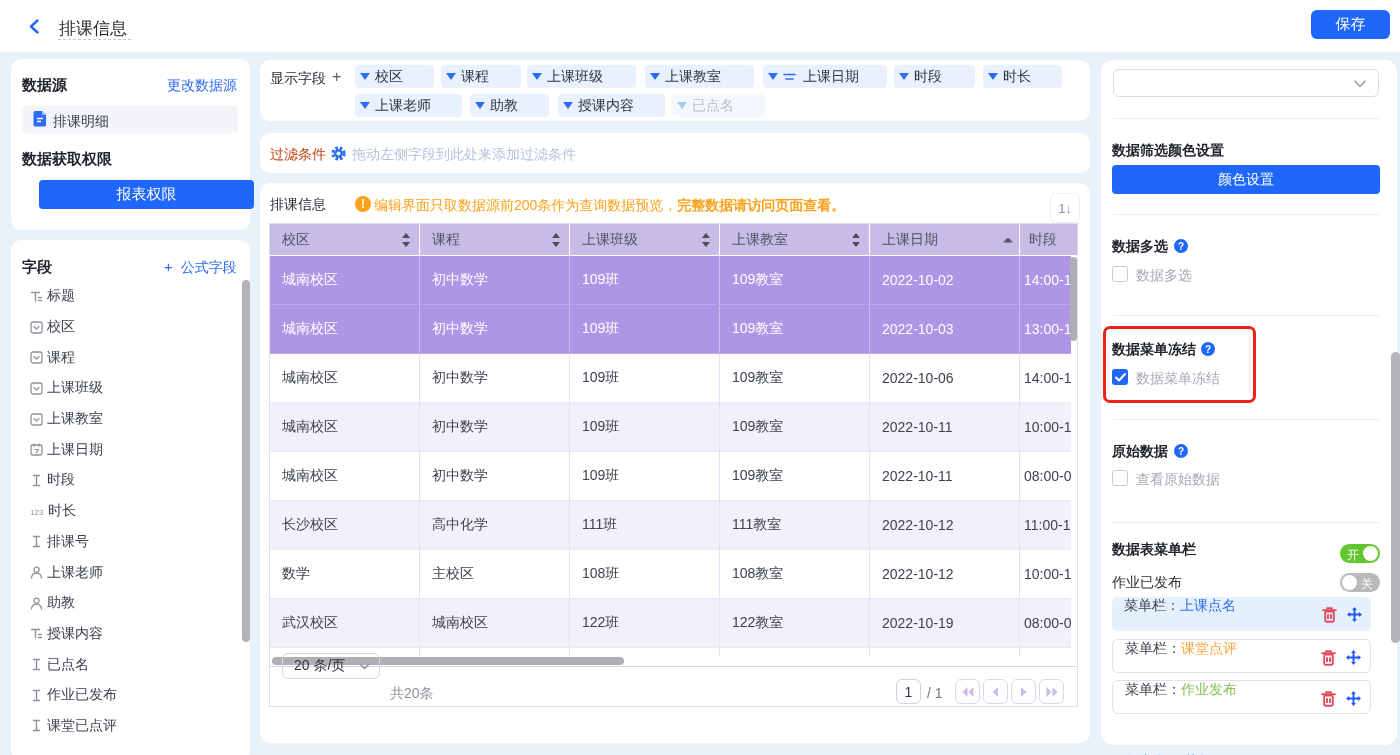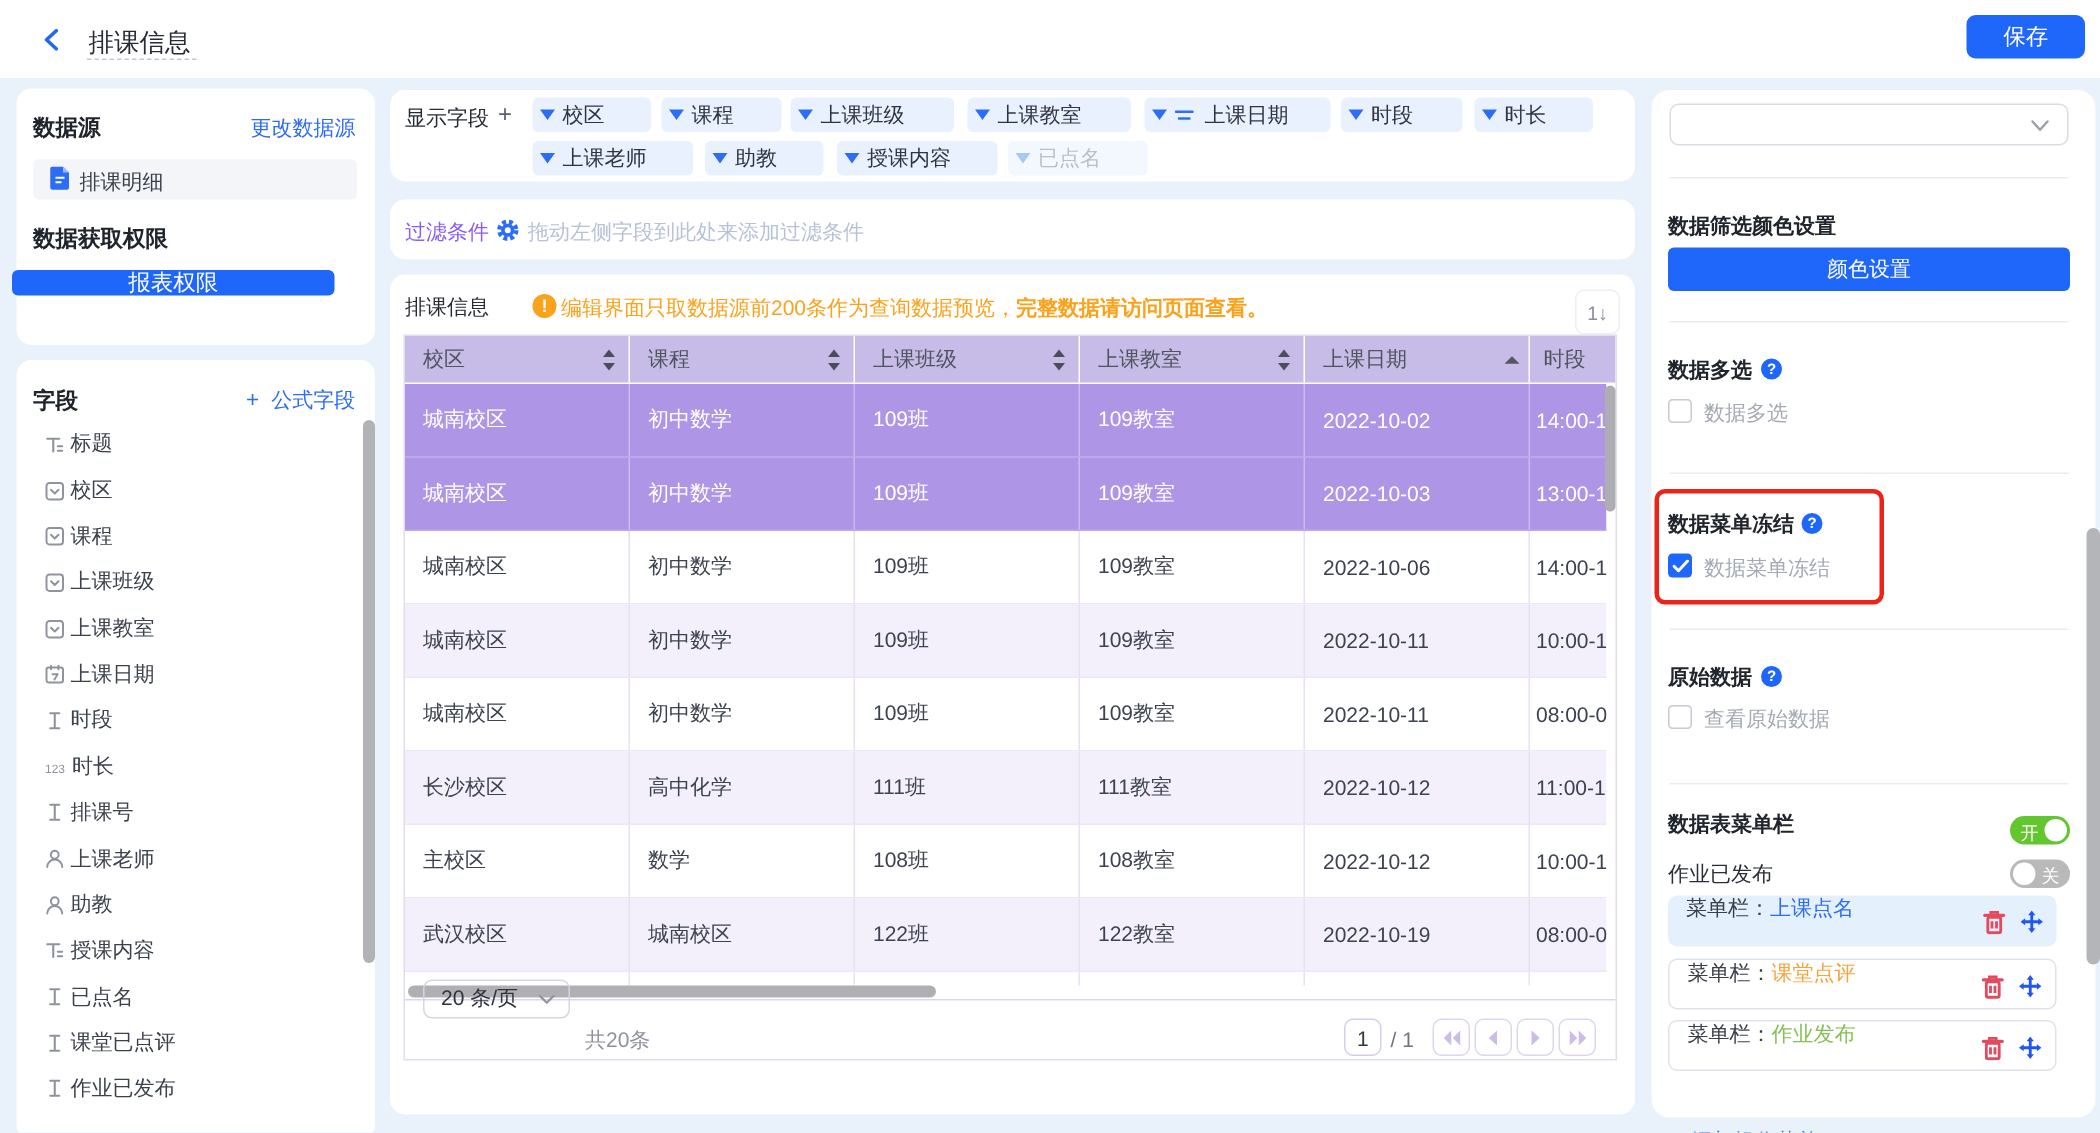--- a/index.html
+++ b/index.html
@@ -48,21 +48,21 @@
 <div class="a b" style="left:22px;top:76px;font-size:15px">数据源</div>
 <div class="a blue" style="left:167px;top:77px;font-size:14px">更改数据源</div>
 <div class="a" style="left:22px;top:106px;width:216px;height:27px;background:#f3f5f8;border-radius:4px"></div>
 <svg class="a" style="left:33px;top:111px" width="14" height="16" viewBox="0 0 14 16">
     <path d="M2 0 h7 l4 4 v10 a1.5 1.5 0 0 1 -1.5 1.5 h-9.5 a1.5 1.5 0 0 1 -1.5 -1.5 v-12.5 a1.5 1.5 0 0 1 1.5 -1.5 z" fill="#2d6cf5"></path>
     <path d="M9 0 l4 4 h-4 z" fill="#9cbdf9"></path>
     <path d="M4 7.5h6M4 10.5h4" stroke="#fff" stroke-width="1.4"></path>
   </svg>
 <div class="a" style="left:53px;top:113px;color:#3a3f4a">排课明细</div>
 <div class="a b" style="left:22px;top:150px;font-size:15px">数据获取权限</div>
-<div class="btn" style="left:8px;top:180px;width:215px;height:17px">报表权限</div>
+<div class="btn" style="left:39px;top:180px;width:215px;height:29px">报表权限</div>
 
 <div class="panel" style="left:11px;top:240px;width:239px;height:520px"></div>
 <div class="a b" style="left:22px;top:258px;font-size:15px">字段</div>
 <div class="a blue" style="left:164px;top:258px;font-size:15px">+<span style="font-size:14px;margin-left:8px">公式字段</span></div>
 <div class="a" style="left:11px;top:281px;width:230px">
 <div class="fitem">
       <svg width="13" height="13" viewBox="0 0 13 13">
         <path d="M1.5 2.5h8M5.5 2.5v8.5" stroke="#8e939d" stroke-width="1.4" fill="none" stroke-linecap="round"></path>
         <path d="M8.5 7.5h3M8.5 10.5h3" stroke="#8e939d" stroke-width="1.3" fill="none" stroke-linecap="round"></path>
       </svg>
@@ -146,27 +146,27 @@
 <div class="fitem">
       <svg width="13" height="13" viewBox="0 0 13 13">
         <path d="M3.5 1.5h6M3.5 11.5h6M6.5 1.5v10" stroke="#8e939d" stroke-width="1.4" fill="none" stroke-linecap="round"></path>
       </svg>
       <span class="ftext">已点名</span>
     </div>
 <div class="fitem">
       <svg width="13" height="13" viewBox="0 0 13 13">
         <path d="M3.5 1.5h6M3.5 11.5h6M6.5 1.5v10" stroke="#8e939d" stroke-width="1.4" fill="none" stroke-linecap="round"></path>
       </svg>
+      <span class="ftext">作业已发布</span>
+    </div>
+<div class="fitem">
+      <svg width="13" height="13" viewBox="0 0 13 13">
+        <path d="M3.5 1.5h6M3.5 11.5h6M6.5 1.5v10" stroke="#8e939d" stroke-width="1.4" fill="none" stroke-linecap="round"></path>
+      </svg>
       <span class="ftext">课堂已点评</span>
-    </div>
-<div class="fitem">
-      <svg width="13" height="13" viewBox="0 0 13 13">
-        <path d="M3.5 1.5h6M3.5 11.5h6M6.5 1.5v10" stroke="#8e939d" stroke-width="1.4" fill="none" stroke-linecap="round"></path>
-      </svg>
-      <span class="ftext">作业已发布</span>
     </div>
 </div>
 <div class="a" style="left:242px;top:280px;width:8px;height:362px;background:#b2b3b6;border-radius:4px"></div>
 
 <div class="panel" style="left:260px;top:60px;width:830px;height:61px"></div>
 <div class="a" style="left:270px;top:70px;color:#272b33">显示字段</div>
 <div class="a" style="left:332px;top:68px;color:#596070;font-size:16px">+</div>
 <div class="chip" style="left:355px;top:65px;width:79px"><span class="tri"></span>校区</div>
 <div class="chip" style="left:441px;top:65px;width:80px"><span class="tri"></span>课程</div>
 <div class="chip" style="left:527px;top:65px;width:109px"><span class="tri"></span>上课班级</div>
@@ -175,21 +175,21 @@
       <path d="M1 2.5h11M3 7h7" stroke="#2d6cf5" stroke-width="1.6" stroke-linecap="round"></path>
     </svg>上课日期</div>
 <div class="chip" style="left:894px;top:65px;width:81px"><span class="tri"></span>时段</div>
 <div class="chip" style="left:983px;top:65px;width:79px"><span class="tri"></span>时长</div>
 <div class="chip" style="left:355px;top:94px;width:107px"><span class="tri"></span>上课老师</div>
 <div class="chip" style="left:470px;top:94px;width:79px"><span class="tri"></span>助教</div>
 <div class="chip" style="left:558px;top:94px;width:107px"><span class="tri"></span>授课内容</div>
 <div class="chip" style="left:672px;top:94px;width:93px;background:#f2f8fe;color:#b9bec7"><span class="tri" style="border-top-color:#a9c8f6"></span>已点名</div>
 
 <div class="panel" style="left:260px;top:133px;width:830px;height:40px"></div>
-<div class="a" style="left:270px;top:146px;color:#8b5cf6">过滤条件</div>
+<div class="a" style="left:270px;top:146px;color:#c2410c">过滤条件</div>
 <svg class="a" style="left:331px;top:146px" width="15" height="15" viewBox="0 0 15 15">
     <circle cx="7.5" cy="7.5" r="5.6" fill="none" stroke="#2d6cf5" stroke-width="3" stroke-dasharray="2.6 1.9"></circle>
     <circle cx="7.5" cy="7.5" r="4.4" fill="#2d6cf5"></circle>
     <circle cx="7.5" cy="7.5" r="2" fill="#fff"></circle>
   </svg>
 <div class="a" style="left:352px;top:146px;color:#b5c2d8">拖动左侧字段到此处来添加过滤条件</div>
 
 <div class="panel" style="left:260px;top:183px;width:830px;height:560px"></div>
 <div class="a" style="left:270px;top:196px;color:#272b33">排课信息</div>
 <div class="a" style="left:355px;top:196px;width:16px;height:16px;border-radius:50%;background:#faa21b;color:#fff;font-size:12px;font-weight:bold;display:flex;align-items:center;justify-content:center">!</div>
@@ -266,22 +266,22 @@
     </div>
 <div class="tr alt">
       <div class="td">长沙校区</div>
       <div class="td">高中化学</div>
       <div class="td">111班</div>
       <div class="td">111教室</div>
       <div class="td">2022-10-12</div>
       <div class="td">11:00-13:00</div>
     </div>
 <div class="tr ">
+      <div class="td">数学</div>
       <div class="td">主校区</div>
-      <div class="td">数学</div>
       <div class="td">108班</div>
       <div class="td">108教室</div>
       <div class="td">2022-10-12</div>
       <div class="td">10:00-12:00</div>
     </div>
 <div class="tr alt">
       <div class="td">武汉校区</div>
       <div class="td">城南校区</div>
       <div class="td">122班</div>
       <div class="td">122教室</div>

